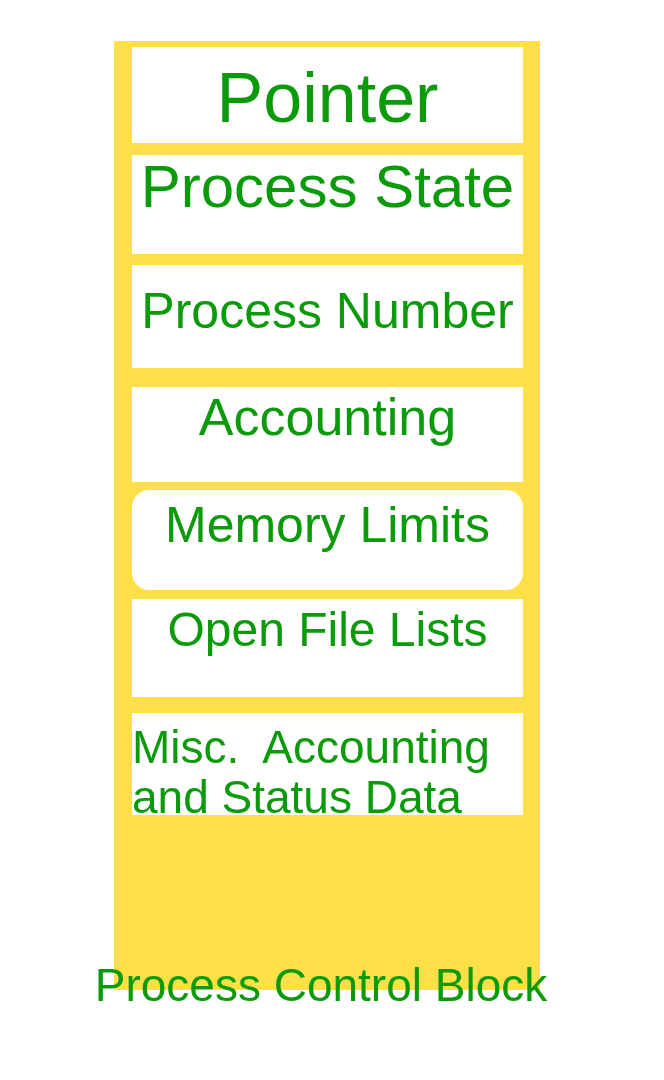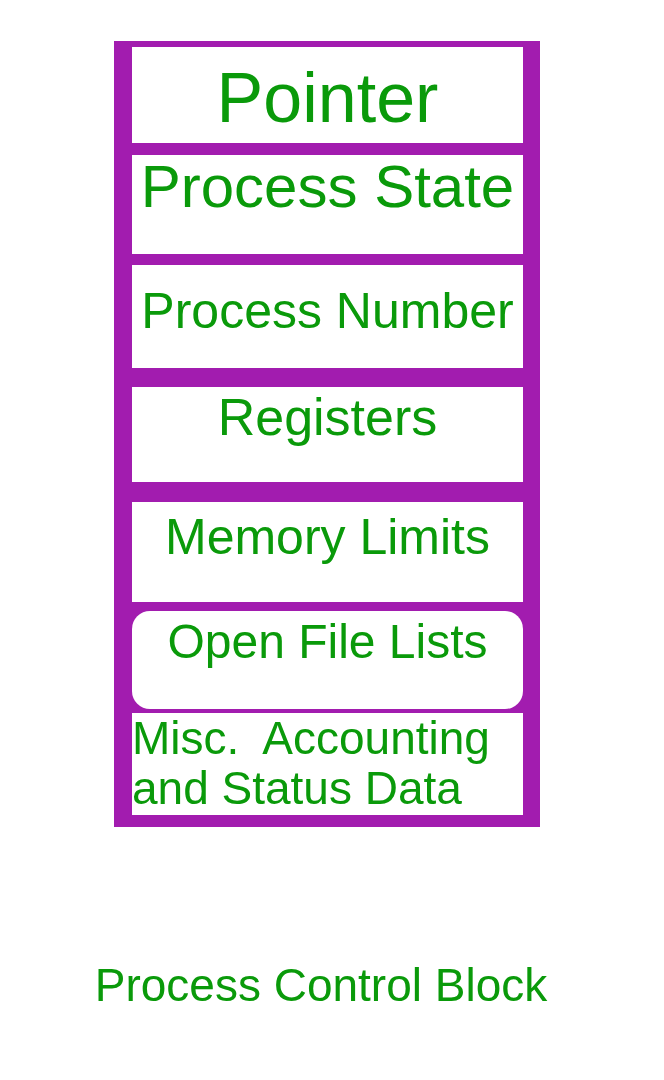--- a/index.html
+++ b/index.html
@@ -16,22 +16,22 @@
     width: 664px;
     height: 1080px;
     background: #ffffff;
   }
   
   .pcb-frame {
     position: absolute;
     left: 114px;
     top: 41px;
     width: 426px;
-    height: 786px;
-    background: #a21caf;
+    height: 949px;
+    background: #fde047;
     box-sizing: border-box;
     padding: 6px 17px 12px 18px;
     display: flex;
     flex-direction: column;
   }
   .cell {
     background: #ffffff;
     width: 100%;
     box-sizing: border-box;
     display: flex;
@@ -43,23 +43,23 @@
     text-align: center;
     line-height: 1.08;
   }
   .cell-label { display: block; width: 100%; }
 
   .cell-pointer          { height: 96px;  font-size: 70px; padding-top: 14px; }
   .cell-process-state    { height: 99px;  font-size: 60px; padding-top: 0;  margin-top: 12px; }
   .cell-process-number   { height: 103px; font-size: 50px; padding-top: 19px; margin-top: 11px; }
   .cell-program-counter  { height: 103px; font-size: 52px; padding-top: 3px;  margin-top: 10px; }
   .cell-registers        { height: 95px;  font-size: 52px; padding-top: 2px;  margin-top: 19px; }
-  .cell-memory-limits    { height: 100px; font-size: 50px; padding-top: 8px;  margin-top: 20px;  }
-  .cell-open-file-lists  { height: 98px;  font-size: 48px; padding-top: 5px;  margin-top: 9px; border-radius: 18px;  }
-  .cell-misc             { height: 102px; font-size: 46px; padding-top: 0px;  margin-top: 4px;
+  .cell-memory-limits    { height: 100px; font-size: 50px; padding-top: 8px;  margin-top: 8px; border-radius: 17px;  }
+  .cell-open-file-lists  { height: 98px;  font-size: 48px; padding-top: 5px;  margin-top: 9px;  }
+  .cell-misc             { height: 102px; font-size: 46px; padding-top: 9px;  margin-top: 16px;
                            text-align: left; line-height: 50px; }
   .cell-misc .cell-label { white-space: pre-wrap; }
 
   .caption {
     position: absolute;
     left: 0;
     top: 960px;
     width: 664px;
     text-align: center;
     transform: translateX(-11px);
@@ -82,21 +82,21 @@
     <div class="cell cell-process-state">
       <span class="cell-label">Process State</span>
     </div>
 
     <div class="cell cell-process-number">
       <span class="cell-label">Process Number</span>
     </div>
 
 
     <div class="cell cell-registers">
-      <span class="cell-label">Registers</span>
+      <span class="cell-label">Accounting</span>
     </div>
 
     <div class="cell cell-memory-limits">
       <span class="cell-label">Memory Limits</span>
     </div>
 
     <div class="cell cell-open-file-lists">
       <span class="cell-label">Open File Lists</span>
     </div>
 

